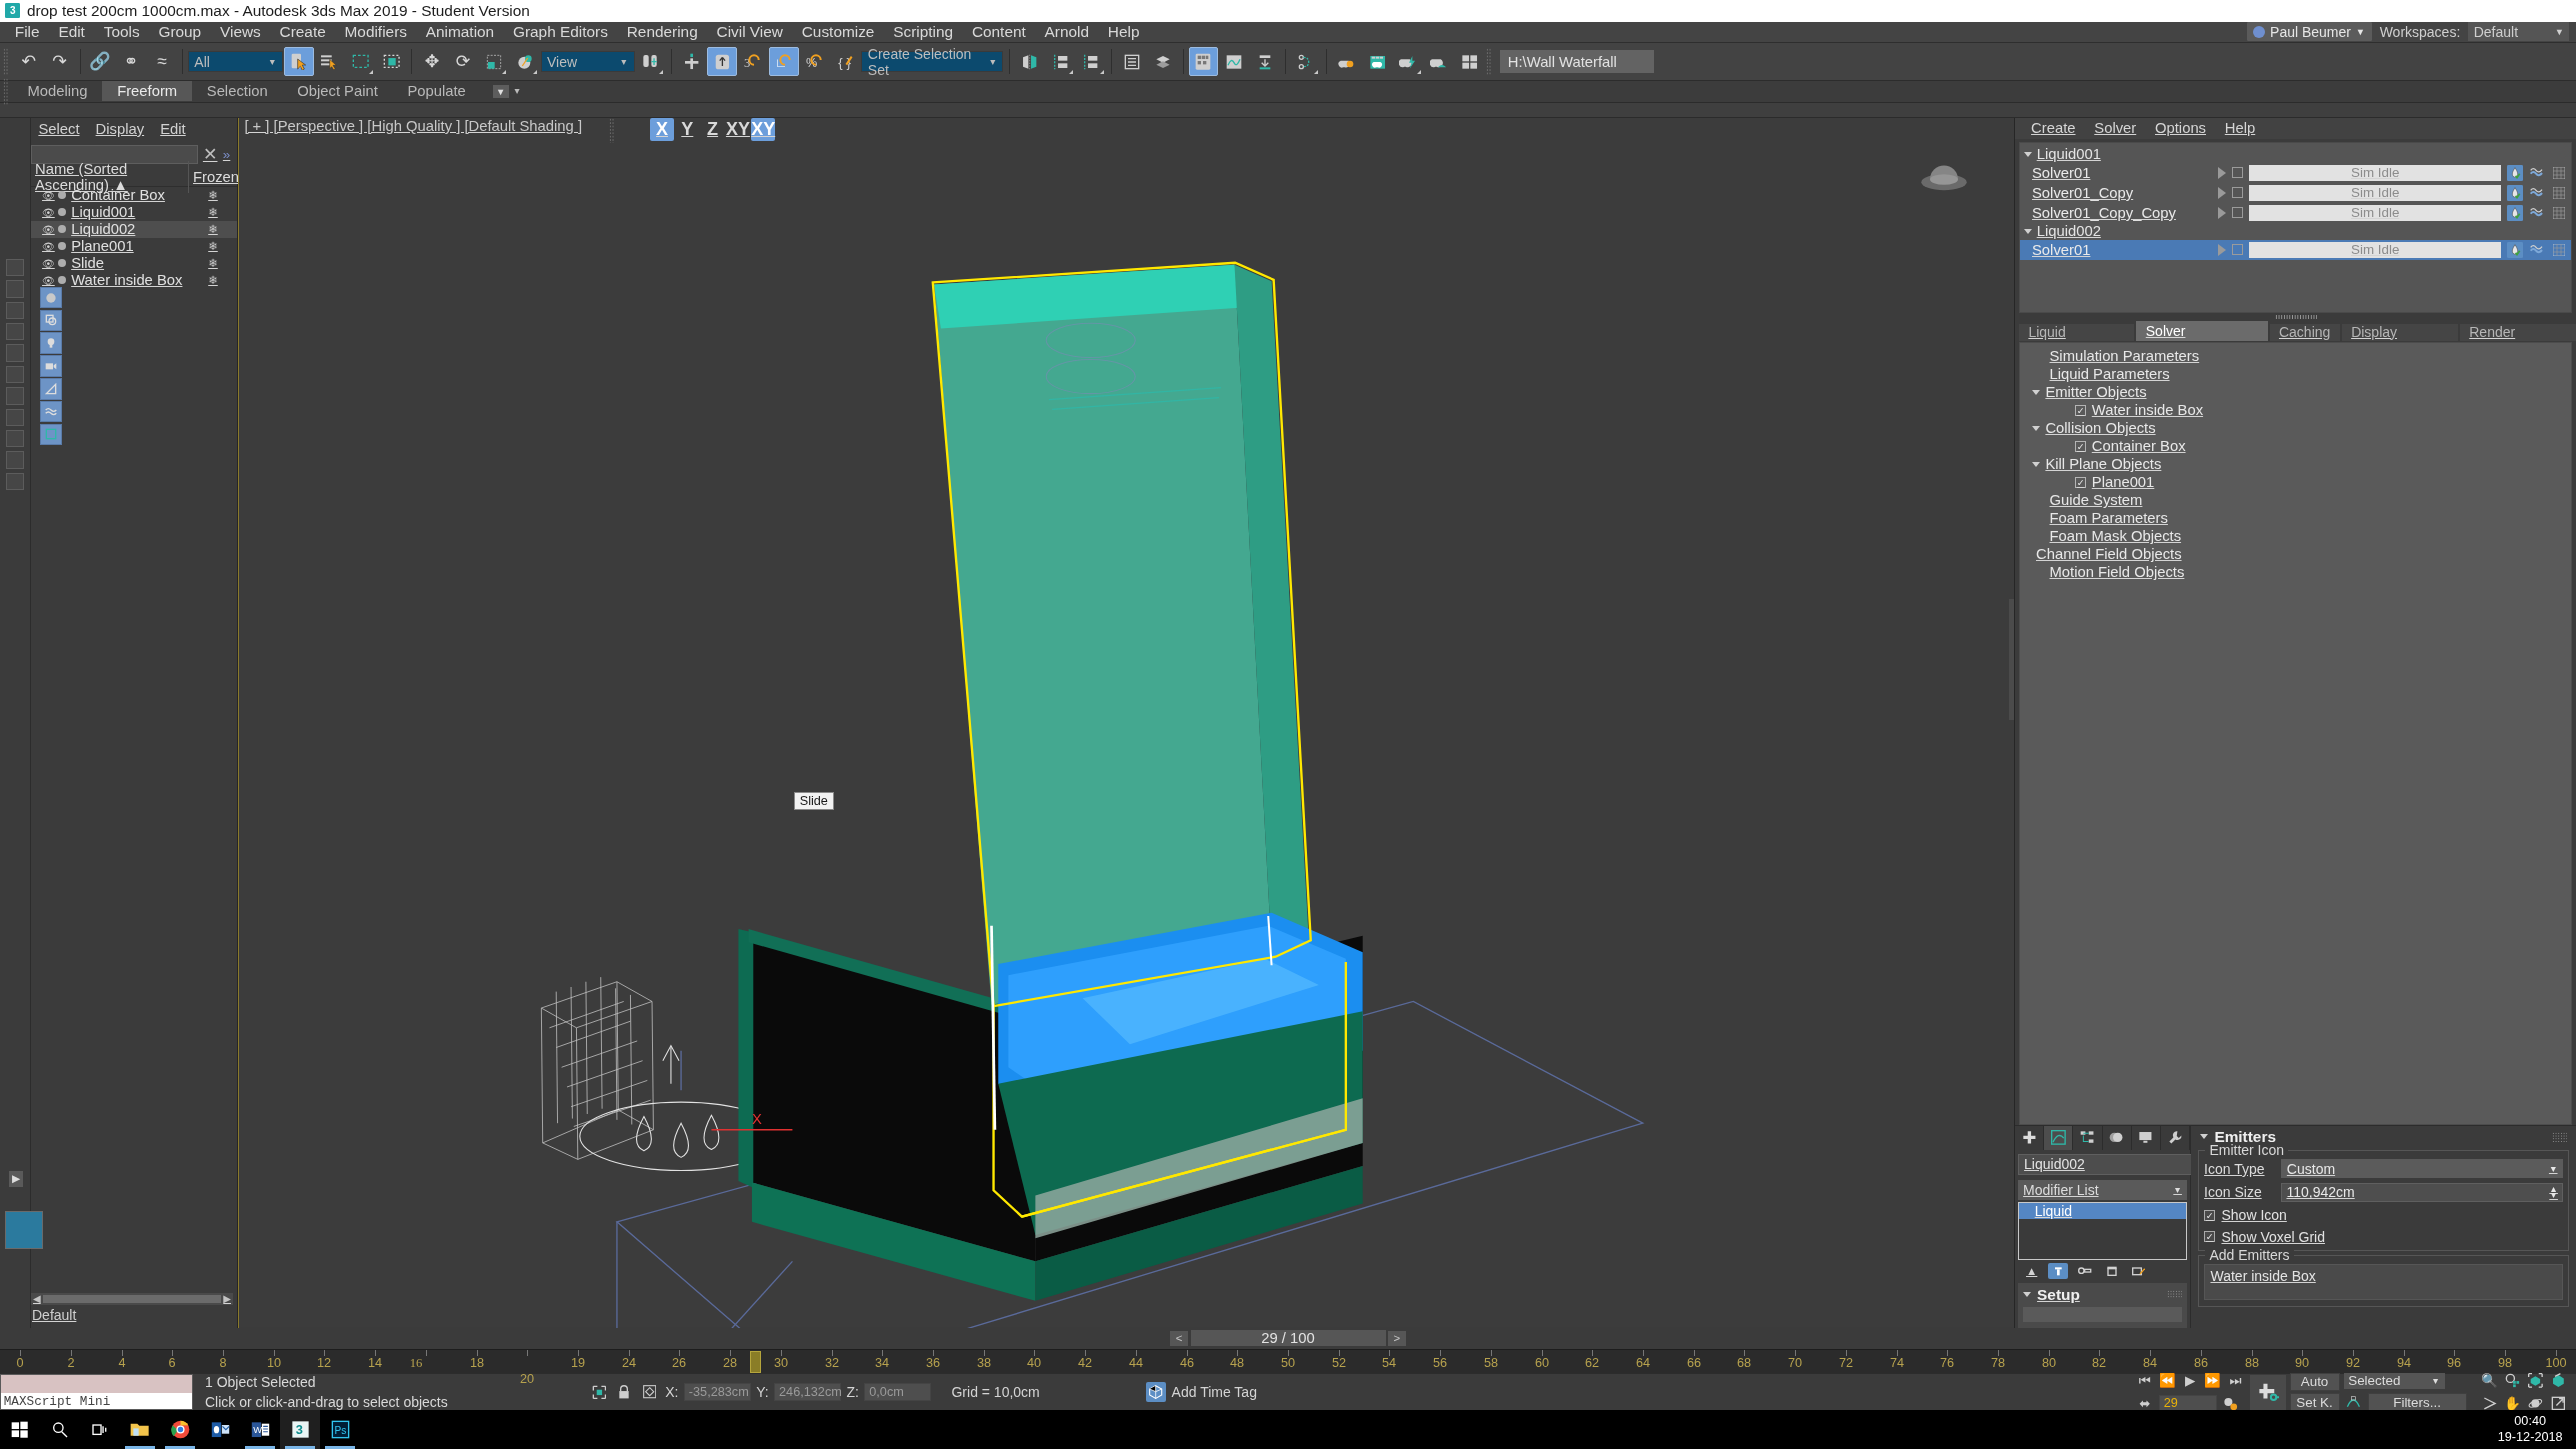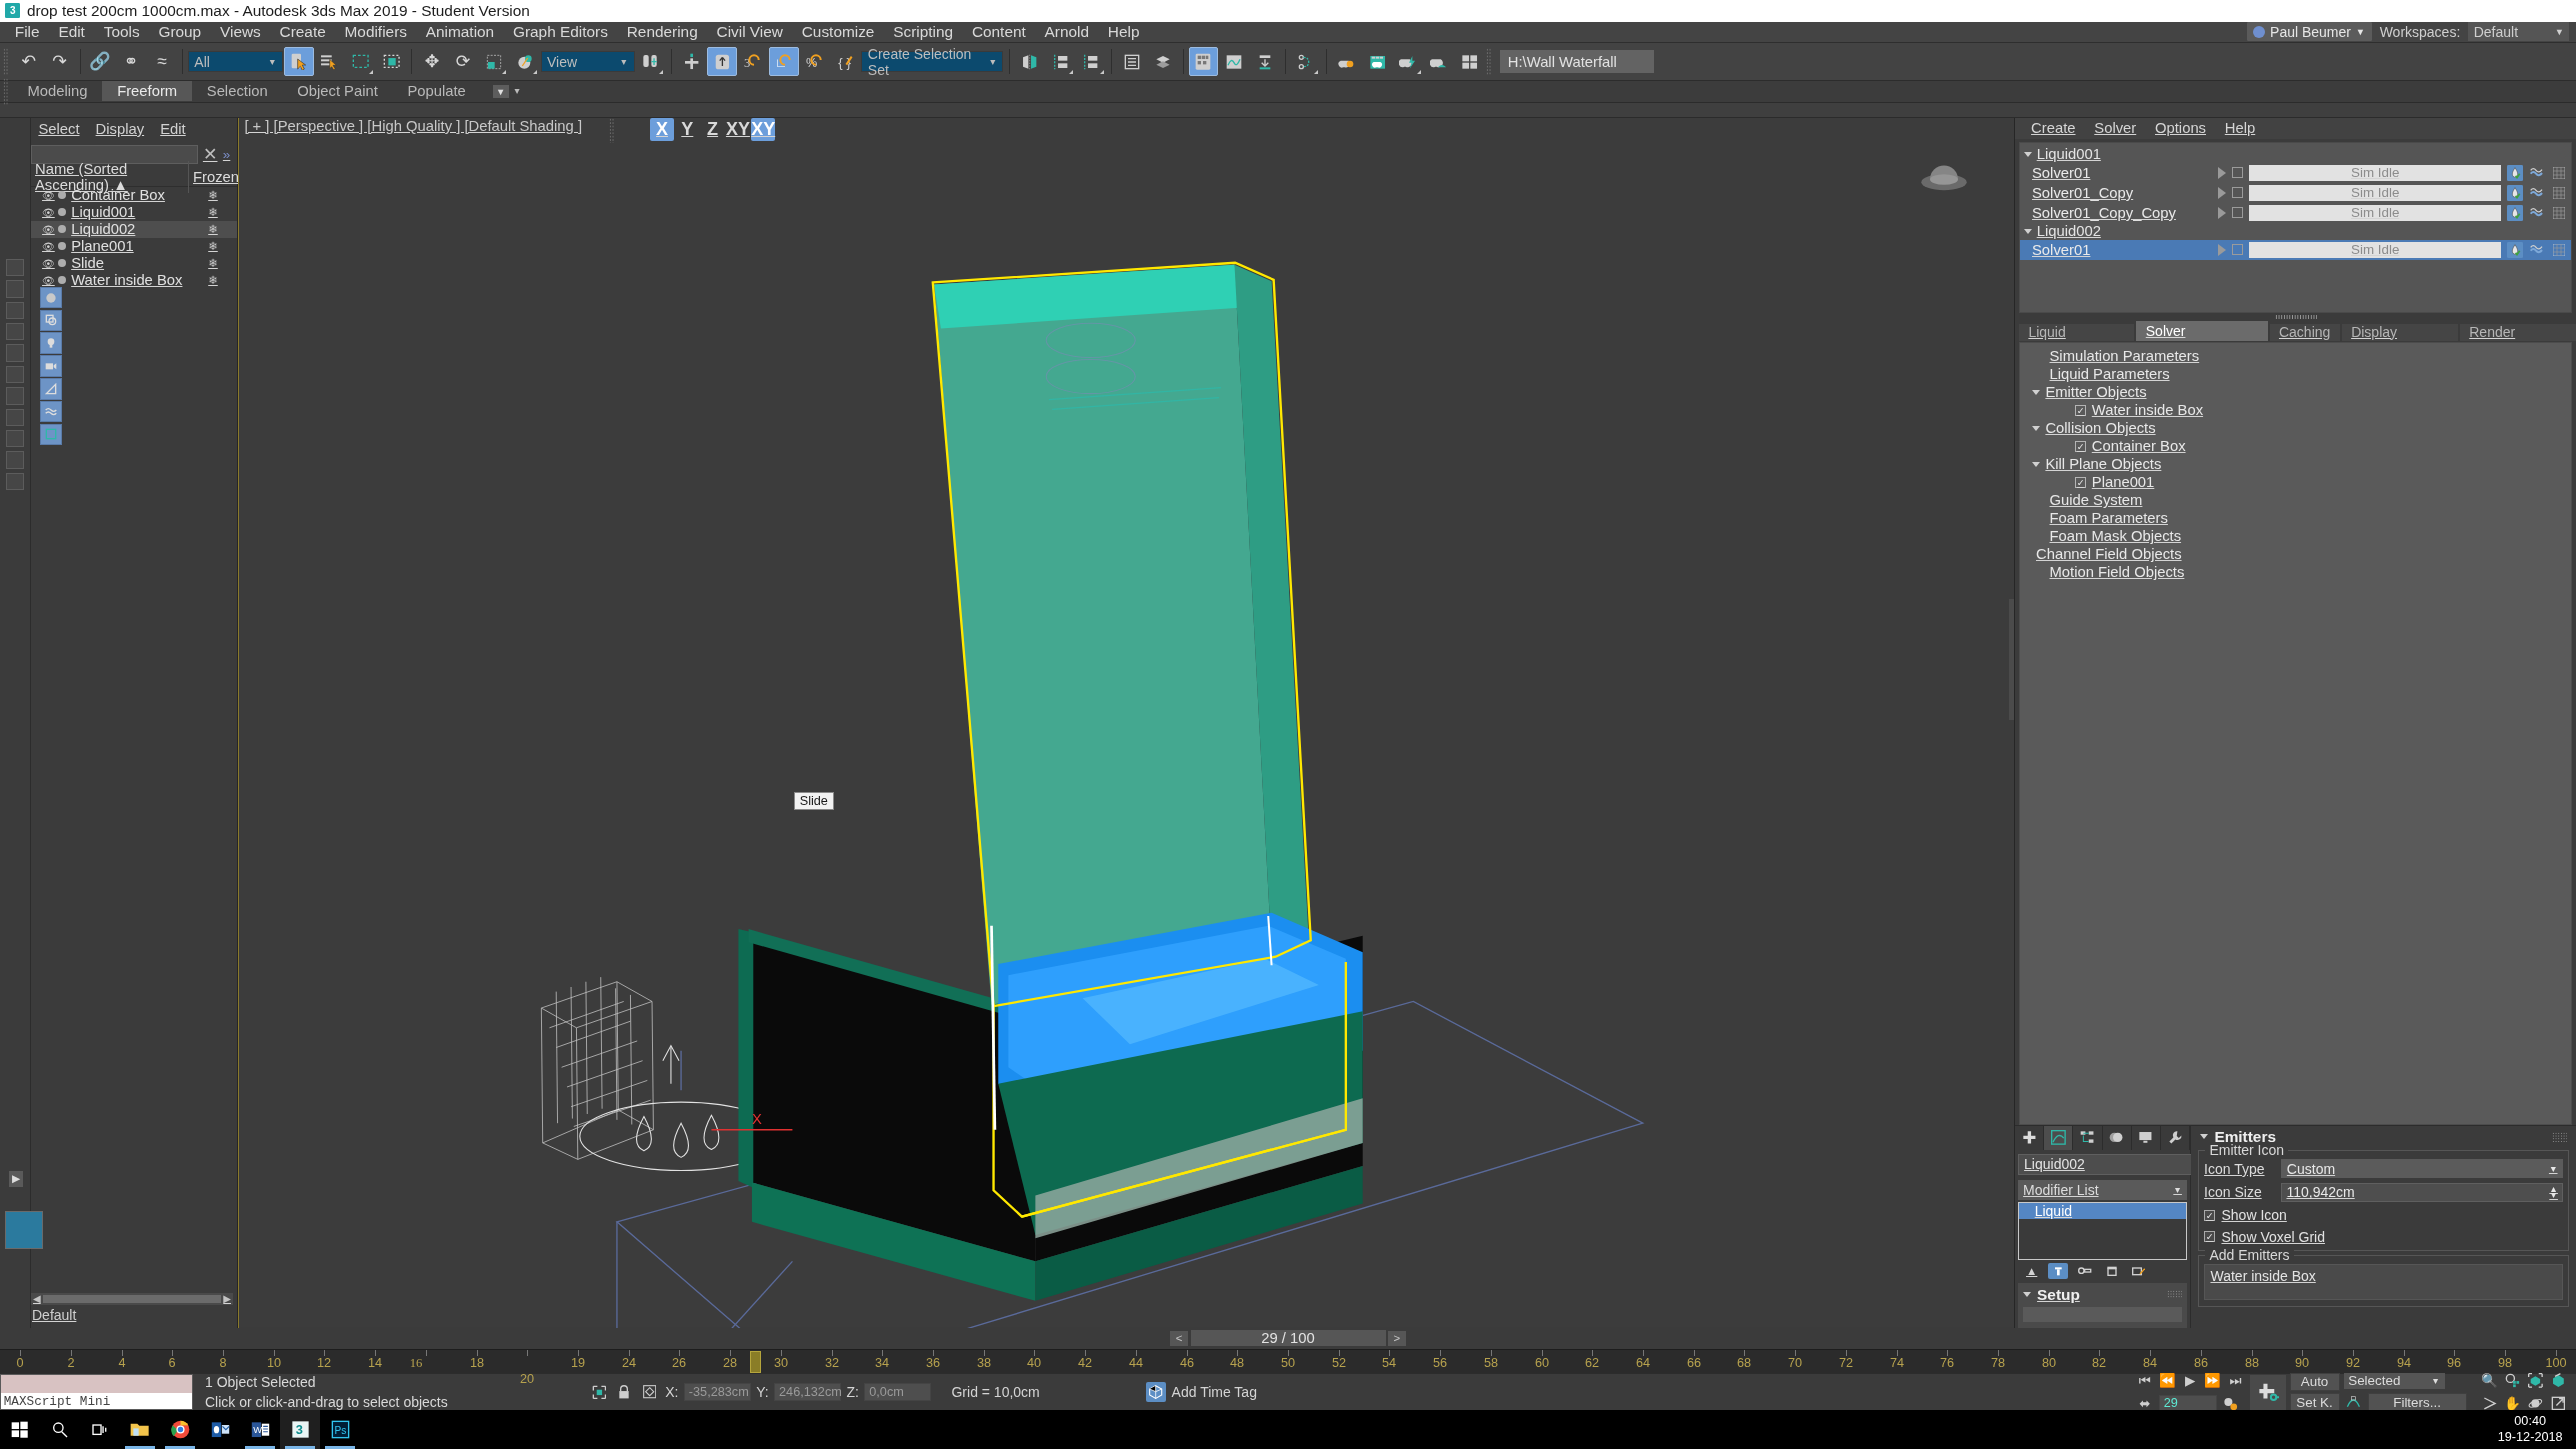--- a/index.html
+++ b/index.html
@@ -1236,21 +1236,21 @@
       <div style="display:flex;flex-direction:column;gap:2.7px">
         <div style="display:flex;align-items:center;gap:2.7px">
           <span class="stbtn">⏮</span>
           <span class="stbtn">⏪</span>
           <span class="stbtn">▶</span>
           <span class="stbtn">⏩</span>
           <span class="stbtn">⏭</span>
         </div>
         <div style="display:flex;align-items:center;gap:4px">
           <span class="stbtn">⬌</span>
-          <span class="coordbox" style="width:58px;color:#5eead4">29</span>
+          <span class="coordbox" style="width:58px;color:#eab308">29</span>
           <span class="stbtn">
             <svg width="14.8" height="14.8" viewBox="0 0 22 22">
                 <circle cx="8" cy="9" r="6" fill="#cfcfcf"></circle>
                 <circle cx="16" cy="16" r="5" fill="#f0a020"></circle>
               </svg>
           </span>
         </div>
       </div>
 
       <div class="stbtn" style="width:36px;height:35px;background:#4a4a4a">

